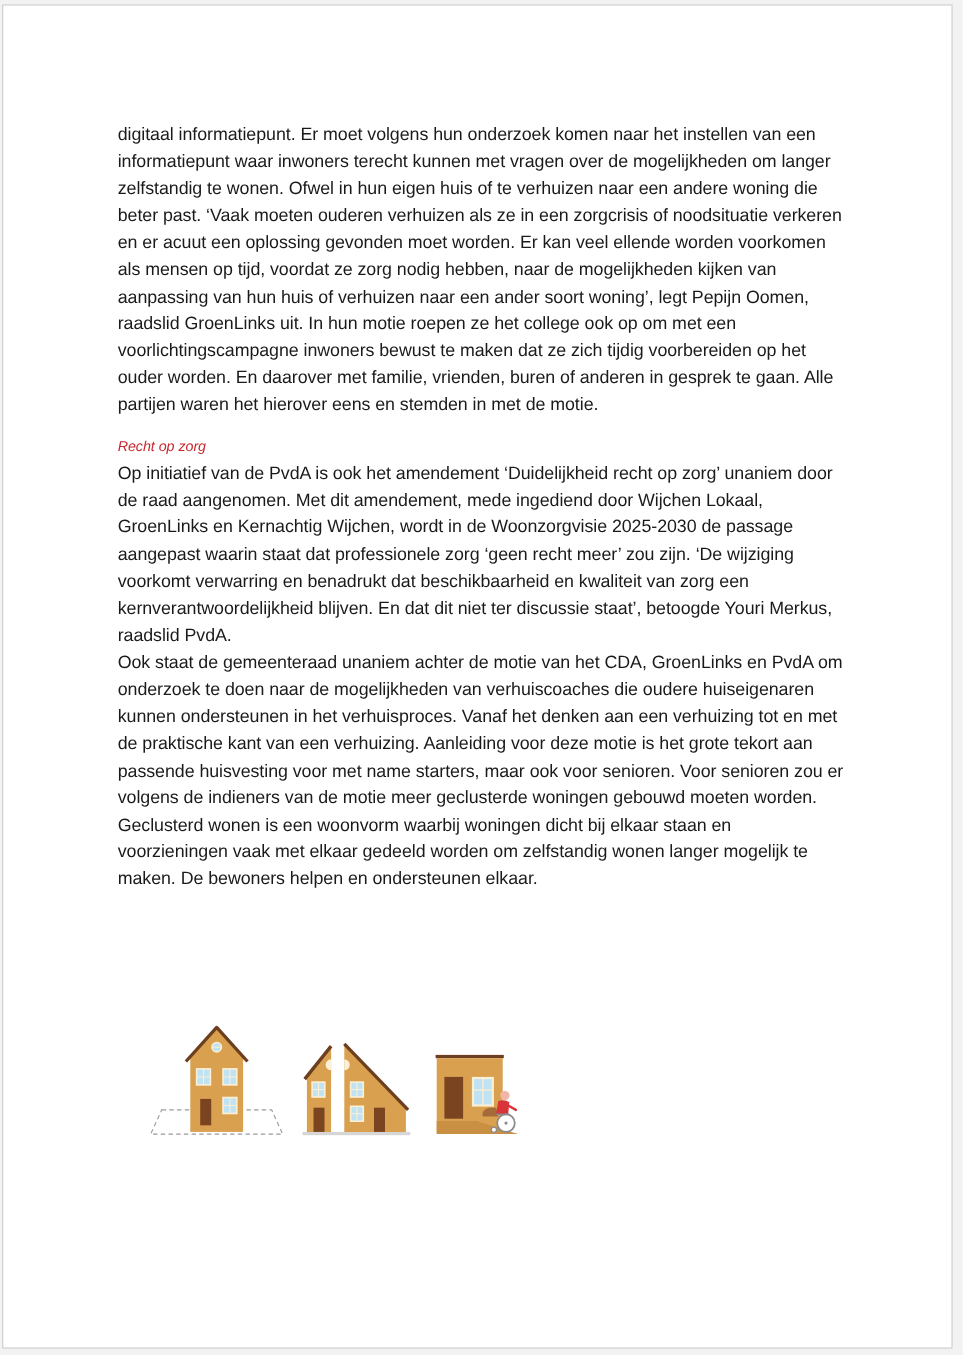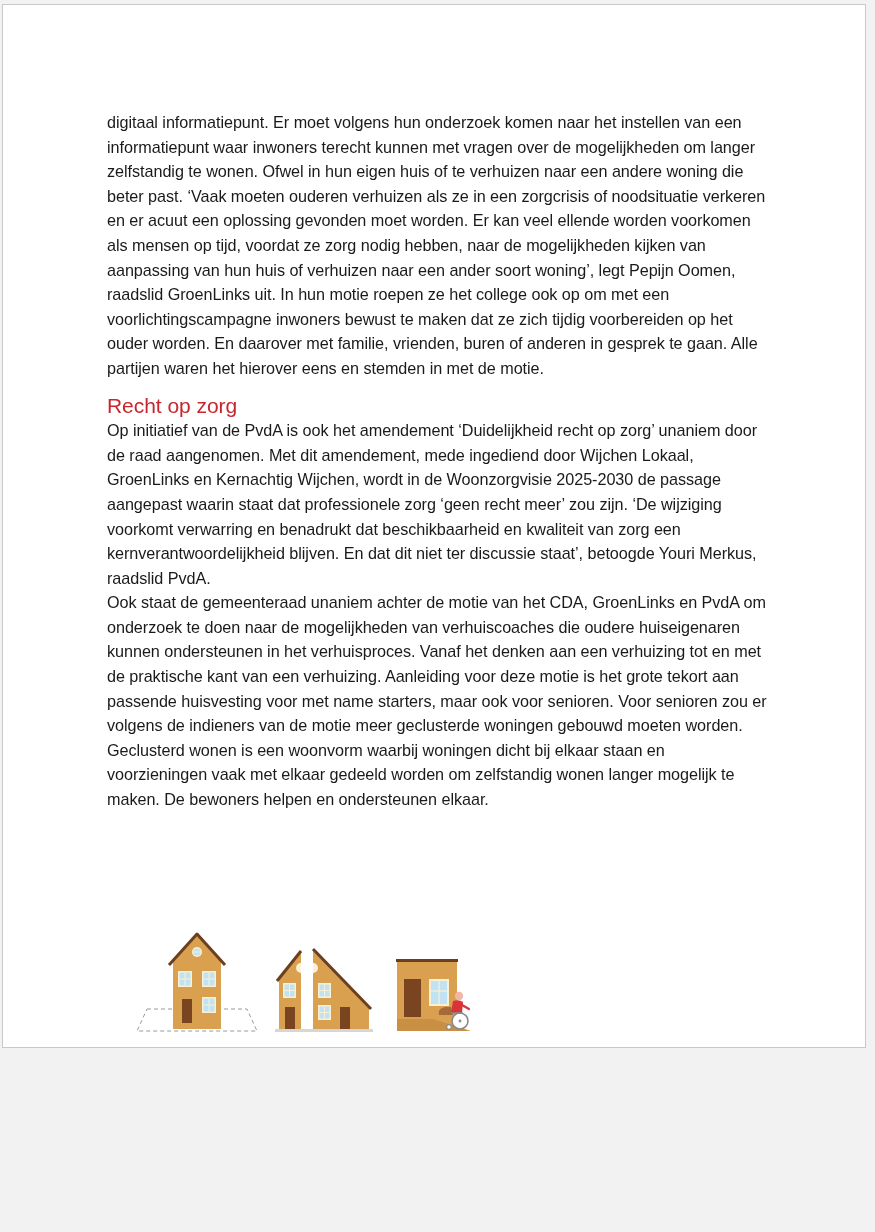--- a/index.html
+++ b/index.html
@@ -8,21 +8,21 @@
       width: 875px;
       height: 1232px;
       background: #f2f2f2;
       overflow: hidden;
     }
     .page {
       position: absolute;
       left: 2px;
       top: 4px;
       width: 864px;
-      height: 1044px;
+      height: 1222px;
       background: #ffffff;
       border: 1px solid #c9c9c9;
       box-sizing: border-box;
     }
     .content {
       position: absolute;
       left: 104px;
       top: 105px;
       width: 660px;
       font-family: "Liberation Sans", sans-serif;
@@ -31,23 +31,24 @@
       color: #1a1a1a;
       letter-spacing: -0.05px;
     }
     .content p {
       margin: 0;
     }
     .content h2 {
       margin: 0;
       margin-top: 13px;
       font-weight: normal;
-      font-size: 21px;
+      font-size: 13px;
       line-height: 24.6px;
       color: #c8262e;
+      font-style: italic;
     }
     .illustrations {
       position: absolute;
       left: 132px;
       top: 924px;
       width: 360px;
       height: 110px;
     }
     .illustrations svg {
       position: absolute;

